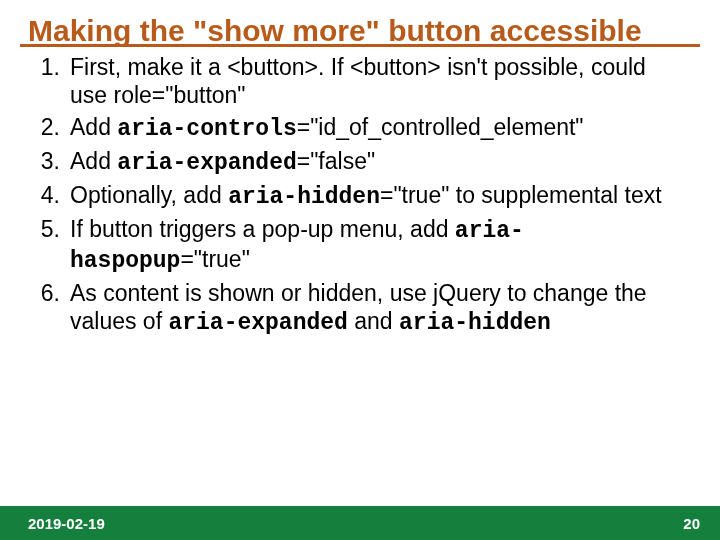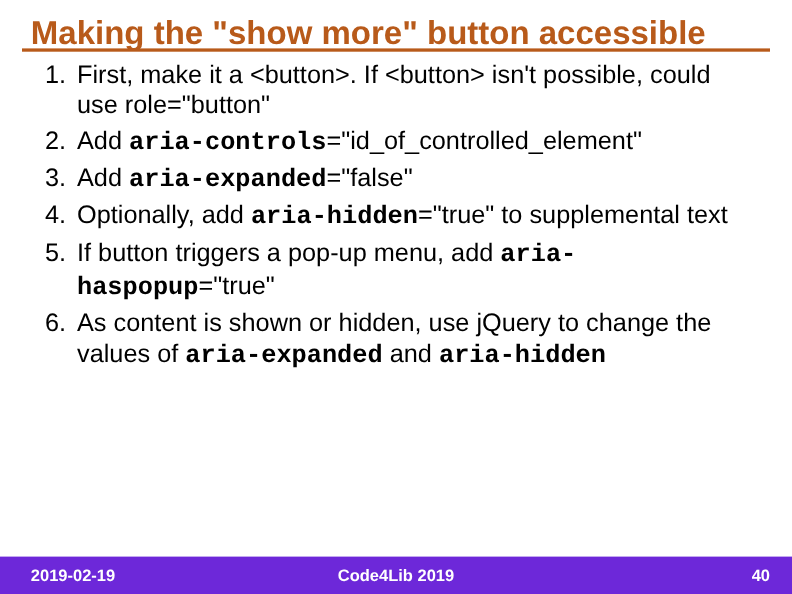--- a/index.html
+++ b/index.html
@@ -38,21 +38,21 @@
   .num {
     min-width:40px;
     text-align:right;
     padding-right:10px;
   }
   .txt { flex:1; }
   .footer {
     position:absolute;
     left:0; right:0; bottom:0;
     height:34px;
-    background:#6d28d9;
+    background:#15803d;
     color:#fff;
     font-size:15px;
     font-weight:bold;
     display:flex;
     align-items:center;
     padding:0 20px 0 28px;
   }
   .footer .mid {
     position:absolute;
     left:0; right:0;
@@ -93,15 +93,14 @@
       </li>
       <li>
         <span class="num">6.</span>
         <span class="txt">As content is shown or hidden, use jQuery to change the values of <span class="b">aria-expanded</span> and <span class="b">aria-hidden</span></span>
       </li>
     </ol>
 </div>
 
 <div class="footer">
   <span>2019-02-19</span>
-  <span class="mid">Code4Lib 2019</span>
-  <span class="right">40</span>
+  <span class="right">20</span>
 </div>
 
 </body></html>

